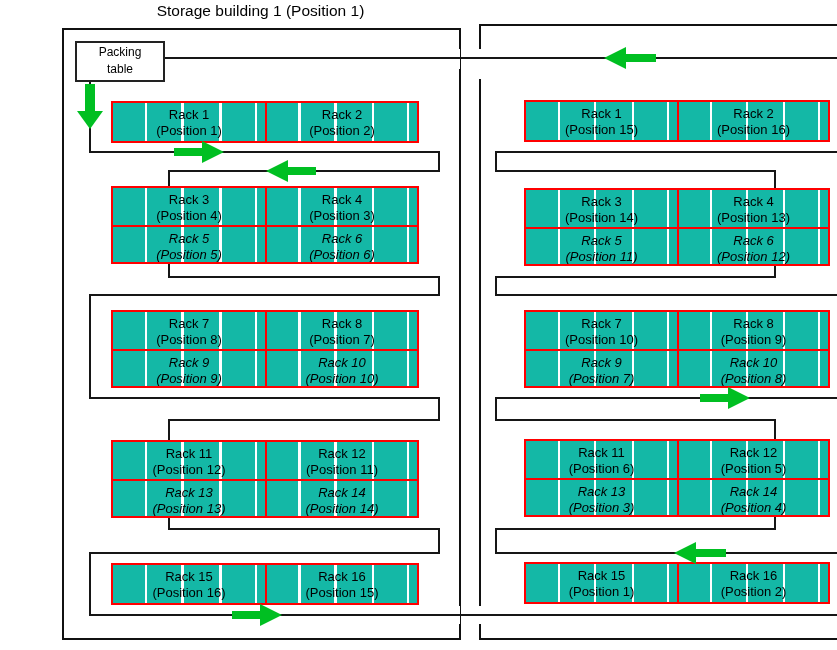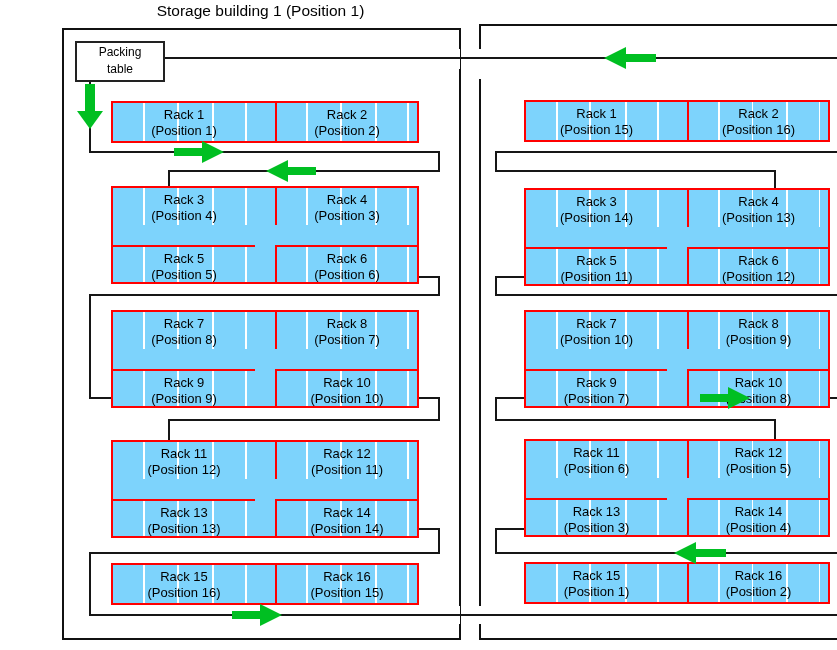--- a/index.html
+++ b/index.html
@@ -12,37 +12,37 @@
     text-align:center;white-space:nowrap;
   }
   .bldg{position:absolute;border:2px solid #111;background:transparent;}
   .gap{position:absolute;background:#ffffff;z-index:3;}
   .ln{position:absolute;background:#161616;z-index:4;}
   .packing{
     position:absolute;left:27px;top:41px;width:86px;height:36px;border:2px solid #222;
     background:#fff;z-index:6;text-align:center;font-size:12px;line-height:17px;padding-top:1px;
   }
   .rack-row{
-    position:absolute;border:2px solid #ff0000;background:#7dd3fc;z-index:5;
-    display:grid;grid-template-columns:1fr 1fr;gap:20px;
+    position:absolute;border:2px solid #ff0000;background:#14b8a6;z-index:5;
+    display:grid;grid-template-columns:1fr 1fr;
   }
   .rack-cell{
     position:relative;text-align:center;font-size:13px;line-height:15.5px;padding-top:4px;
     box-sizing:border-box;
     background:
       linear-gradient(90deg,
         rgba(0,0,0,0) 0 21%, #fff 21% 22.4%,
         rgba(0,0,0,0) 22.4% 45%, #fff 45% 46.4%,
         rgba(0,0,0,0) 46.4% 70%, #fff 70% 71.4%,
         rgba(0,0,0,0) 71.4% 93.2%, #fff 93.2% 94.6%,
         rgba(0,0,0,0) 94.6%);
   }
   .h38{height:38px;} .h37{height:37px;}
   .cr{border-left:2px solid #ff0000;}
-  .ct{border-top:2px solid #ff0000;}
+  .ct{border-top:2px solid #ff0000;font-style:italic;}
   .arrow{position:absolute;z-index:7;}
   .shaft{position:absolute;background:#00bf22;}
   .head{position:absolute;width:0;height:0;}
   .head-down{border-left:13px solid transparent;border-right:13px solid transparent;border-top:18px solid #00bf22;}
   .head-right{border-top:11px solid transparent;border-bottom:11px solid transparent;border-left:22px solid #00bf22;}
   .head-left{border-top:11px solid transparent;border-bottom:11px solid transparent;border-right:22px solid #00bf22;}
 </style>
 </head>
 <body>
 

